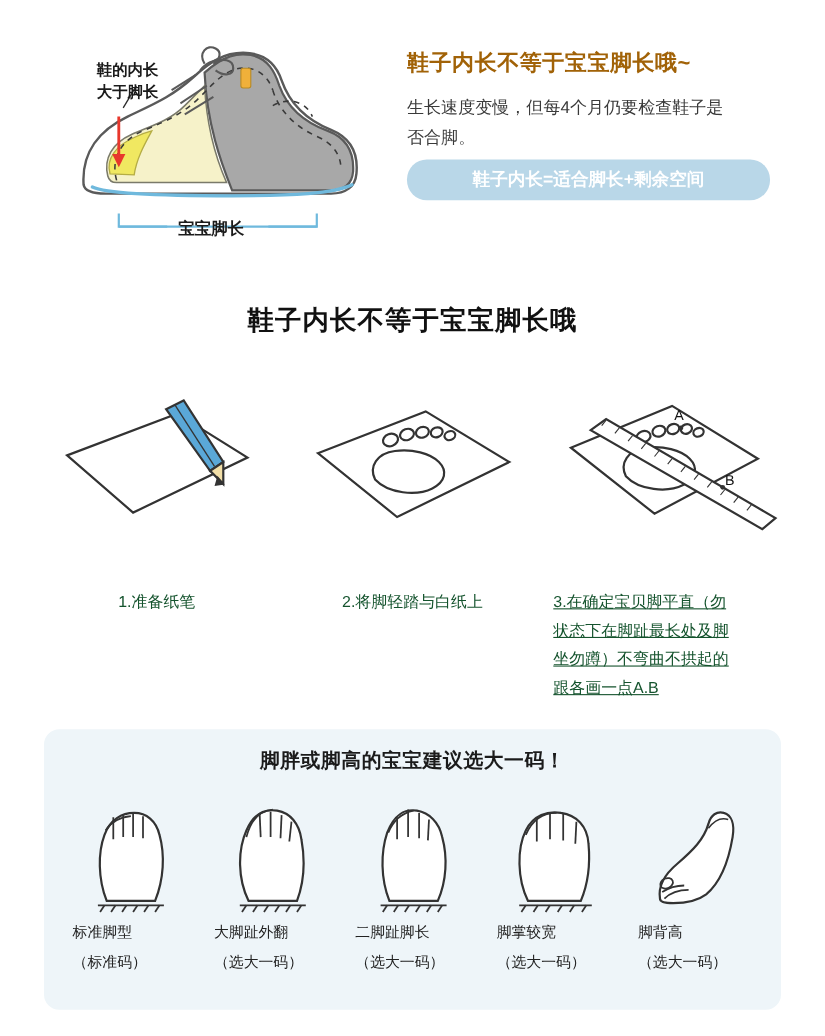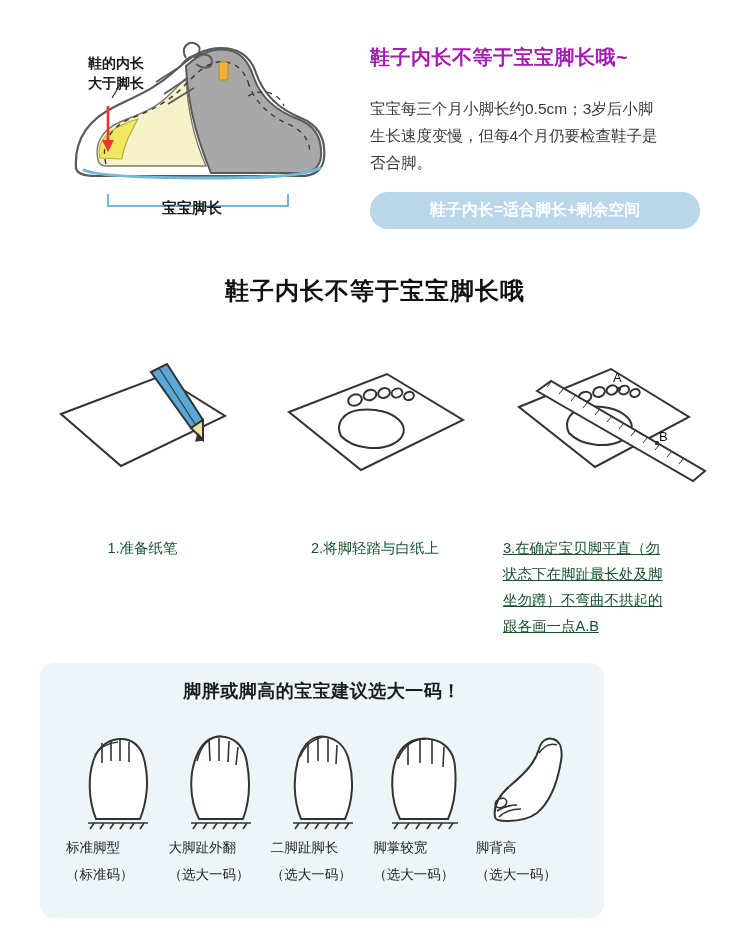--- a/index.html
+++ b/index.html
@@ -31,31 +31,31 @@
     display: block;
   }
   .top-text {
     flex: 1;
     padding-left: 14px;
     padding-top: 26px;
   }
   .top-title {
     font-size: 20px;
     font-weight: bold;
-    color: #a21caf;
+    color: #a16207;
     letter-spacing: 0.5px;
-    margin-bottom: 24px;
+    margin-bottom: 14px;
   }
   .top-body {
     font-size: 15.5px;
     line-height: 27px;
     color: #3a3a3a;
   }
   .formula-pill {
-    margin-top: 16px;
+    margin-top: 6px;
     background: #b9d7e8;
     color: #ffffff;
     font-size: 16px;
     font-weight: bold;
     border-radius: 18px;
     text-align: center;
     padding: 8px 10px;
     width: 330px;
     box-sizing: border-box;
   }
@@ -98,21 +98,21 @@
     text-align: left;
     padding-left: 8px;
     text-decoration: underline;
   }
 
   
   .foot-panel {
     position: absolute;
     left: 40px;
     top: 663px;
-    width: 564px;
+    width: 670px;
     height: 255px;
     background: #eef5f9;
     border-radius: 14px;
     box-sizing: border-box;
     padding-top: 16px;
   }
   .panel-title {
     text-align: center;
     font-size: 18px;
     font-weight: bold;
@@ -187,21 +187,20 @@
 
       <text x="52" y="50" font-family="Liberation Sans, sans-serif" font-size="14" font-weight="bold" fill="#1b1b1b">鞋的内长</text>
       <text x="52" y="70" font-family="Liberation Sans, sans-serif" font-size="14" font-weight="bold" fill="#1b1b1b">大于脚长</text>
       <text x="126" y="195" font-family="Liberation Sans, sans-serif" font-size="15" font-weight="bold" fill="#1b1b1b">宝宝脚长</text>
     </svg>
   </div>
 
   <div class="top-text">
     <div class="top-title">鞋子内长不等于宝宝脚长哦~</div>
     <div class="top-body">
-      <div>宝宝每三个月小脚长约0.5cm；3岁后小脚</div>
       <div>生长速度变慢，但每4个月仍要检查鞋子是</div>
       <div>否合脚。</div>
     </div>
     <div class="formula-pill">鞋子内长=适合脚长+剩余空间</div>
   </div>
 </div>
 
 <div class="measure-heading">鞋子内长不等于宝宝脚长哦</div>
 
 <div class="steps">

